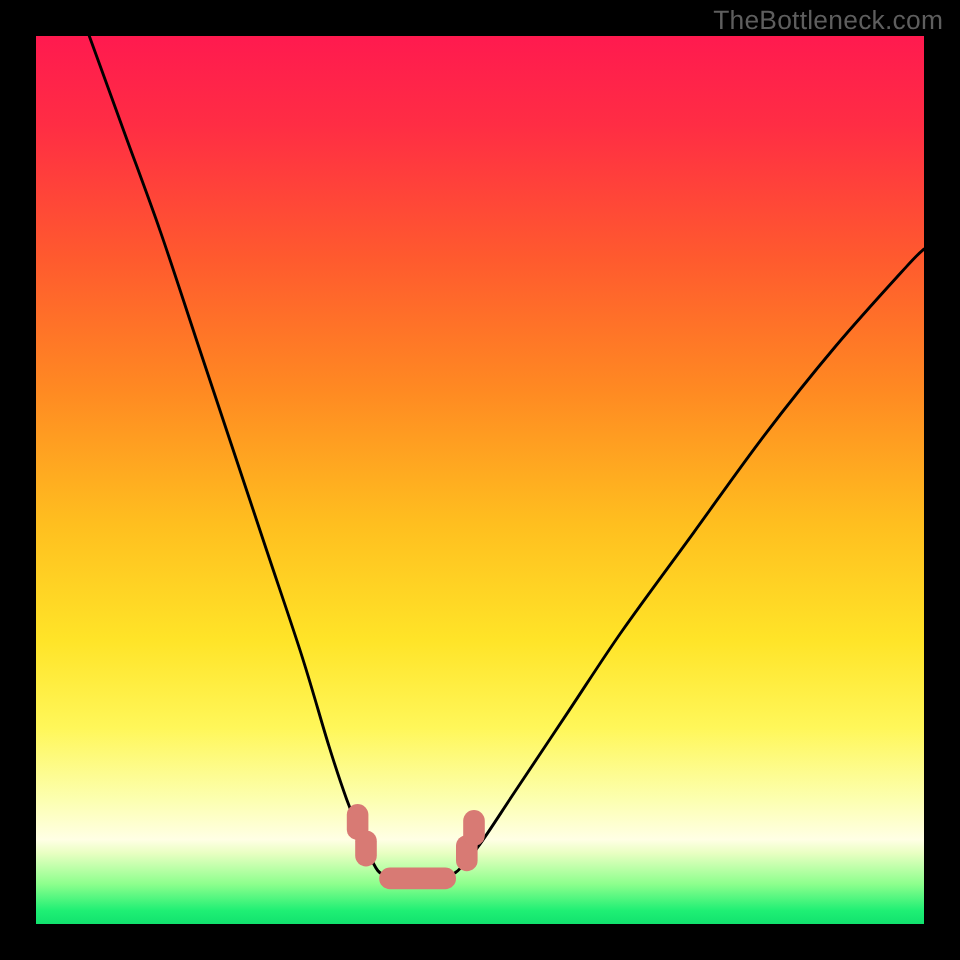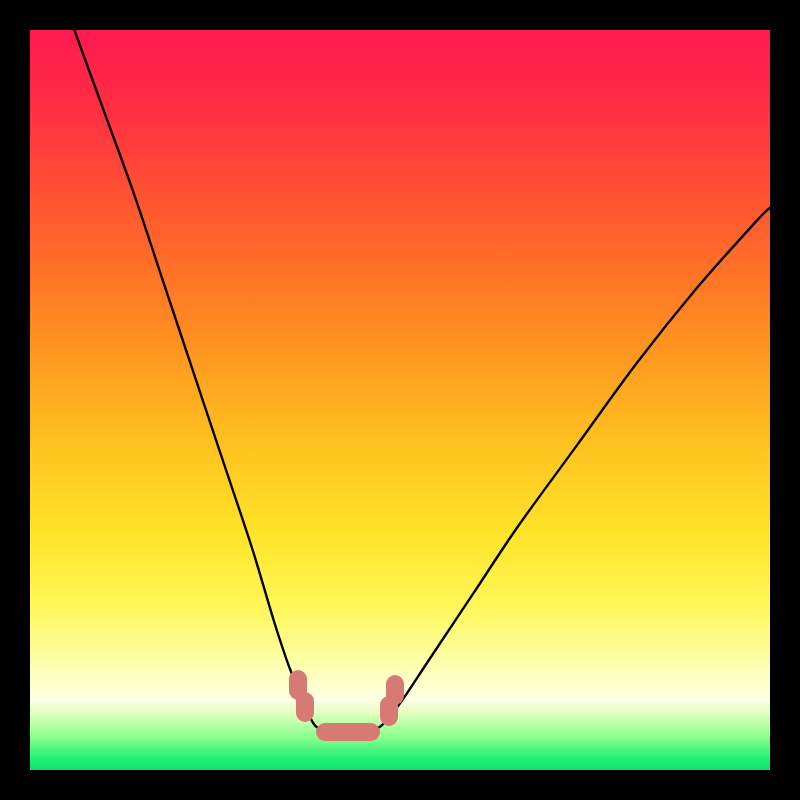--- a/index.html
+++ b/index.html
@@ -59,20 +59,21 @@
     background: #d87a74;
     border-radius: 50%;
     z-index: 6;
   }
 </style>
 </head>
 <body>
 
 <div class="frame">
 
+  <div class="watermark">TheBottleneck.com</div>
 
   <div class="plot">
 
     <svg class="grad" viewBox="0 0 740 740" preserveAspectRatio="none">
       <defs>
         <linearGradient id="bg" x1="0" y1="0" x2="0" y2="1">
             <stop offset="0.00%" stop-color="#ff1a4f"></stop>
             <stop offset="10.00%" stop-color="#ff2d44"></stop>
             <stop offset="25.00%" stop-color="#ff5a2e"></stop>
             <stop offset="40.00%" stop-color="#ff8a22"></stop>

